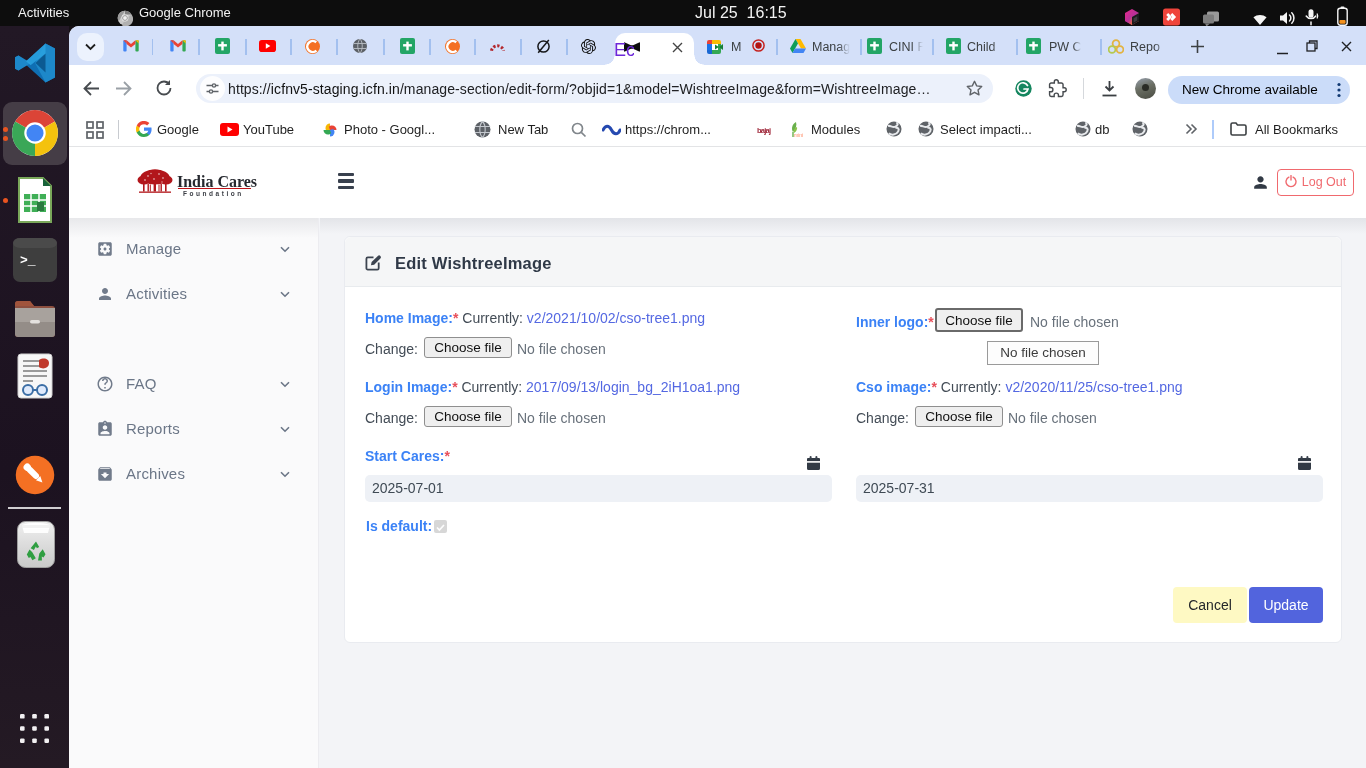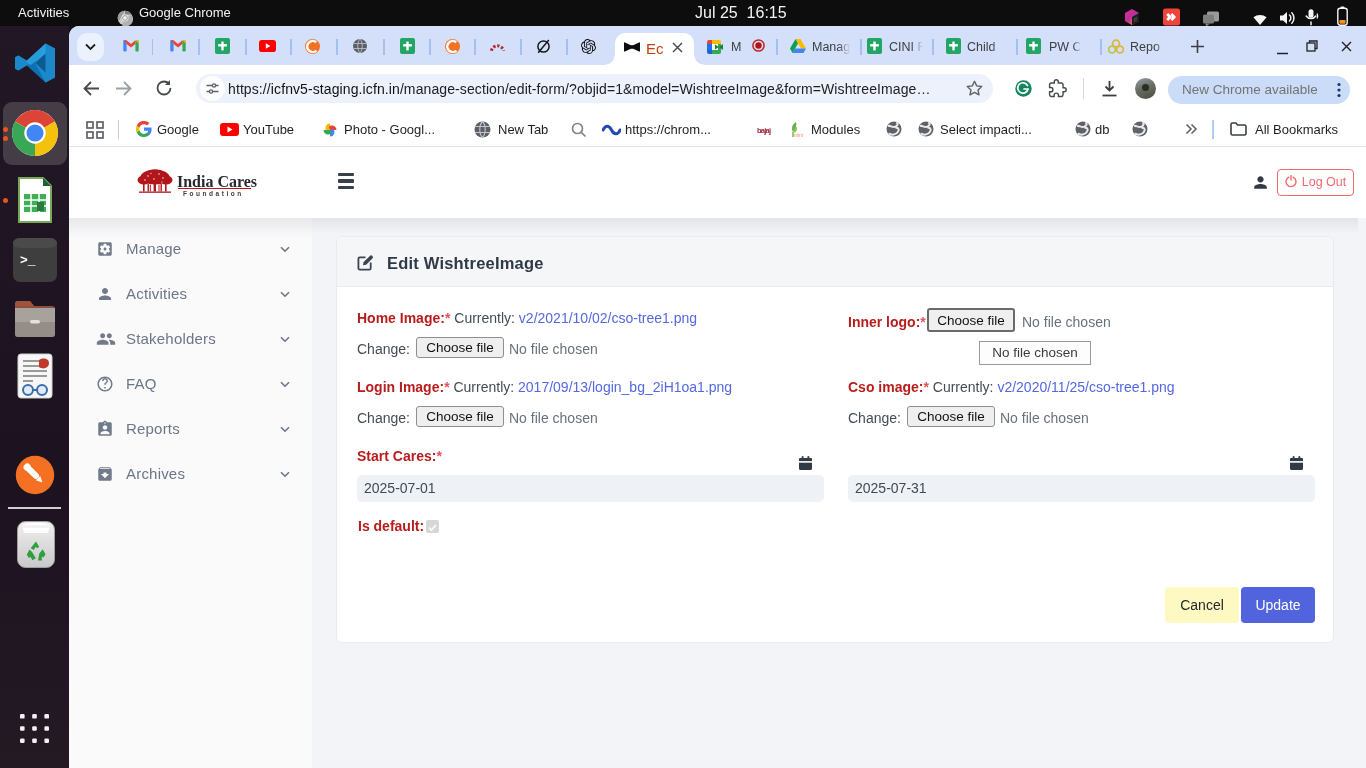--- a/index.html
+++ b/index.html
@@ -24,31 +24,31 @@
   .tabtxt { position:absolute; top:13.5px; font-size:12.5px; color:#3c4043; white-space:nowrap; overflow:hidden; }
   #chromeui { position:absolute; left:0; top:0; width:1297px; height:121px; }
   .bktxt { position:absolute; top:96px; font-size:13px; color:#1f1f1f; white-space:nowrap; }
   .tsep { position:absolute; top:12.5px; width:1.5px; height:16px; background:#a3c0ef; }
 
   
   #page { position:absolute; left:0; top:121px; width:1297px; height:621px; background:#f3f4f7; }
   #pheader { position:absolute; left:0; top:0; width:1297px; height:71px; background:#ffffff; }
   #sidebar { position:absolute; left:0; top:71px; width:250px; height:660px; background:#fafafb; border-right:1px solid #ececf0; }
   #sidebar:before { content:""; position:absolute; left:0; top:0; width:100%; height:20px; background:linear-gradient(180deg,rgba(108,112,125,.13),rgba(108,112,125,0)); }
-  #content { position:absolute; left:243px; top:71px; width:1046px; height:550px; background:#f3f4f7; }
+  #content { position:absolute; left:251px; top:71px; width:1046px; height:550px; background:#f3f4f7; }
   #content:before { content:""; position:absolute; left:0; top:0; width:100%; height:16px; background:linear-gradient(180deg,rgba(108,112,125,.12),rgba(108,112,125,0)); }
 
   .menuitem { position:absolute; left:0; width:250px; height:45px; color:#6b7687; }
   .menuitem .mtxt { position:absolute; left:57px; top:13px; font-size:15px; letter-spacing:.2px; }
   .menuitem svg.micon { position:absolute; left:27px; top:13px; }
   .menuitem svg.chev { position:absolute; right:29px; top:19px; }
 
   #card { position:absolute; left:24px; top:18px; width:998px; height:407px; background:#ffffff; border:1px solid #e9ebf0; border-radius:6px; }
   #cardhead { position:absolute; left:0; top:0; width:996px; height:50px; background:#f5f6f7; border-bottom:1px solid #e8ebee; border-radius:6px 6px 0 0; }
-  .flabel { font-weight:bold; color:#b91c1c; }
+  .flabel { font-weight:bold; color:#3b82f6; }
   .fplain { color:#434c56; }
   .fstar { color:#e8505b; font-weight:bold; }
   .flink { color:#5468e2; }
   .frow { position:absolute; font-size:14px; white-space:nowrap; }
   .filebtn { position:absolute; background:#efefef; border:1px solid #8f8f8f; border-radius:3px; font-size:13.5px; color:#111; text-align:center; }
   .dateinput { position:absolute; width:467px; height:27px; background:#eef1f6; border-radius:5px; font-size:14px; color:#3f4a54; line-height:27px; padding-left:7px; }
   .btn { position:absolute; top:350px; width:74px; height:36px; border-radius:4px; font-size:14px; text-align:center; line-height:36px; }
 </style>
 </head>
 <body>
@@ -269,21 +269,21 @@
           <path fill="#101010" d="M22.282 9.821a5.985 5.985 0 0 0-.516-4.91 6.046 6.046 0 0 0-6.51-2.9A6.065 6.065 0 0 0 4.981 4.18a5.985 5.985 0 0 0-3.998 2.9 6.046 6.046 0 0 0 .743 7.097 5.98 5.98 0 0 0 .51 4.911 6.051 6.051 0 0 0 6.515 2.9A5.985 5.985 0 0 0 13.26 24a6.056 6.056 0 0 0 5.772-4.206 5.99 5.99 0 0 0 3.997-2.9 6.056 6.056 0 0 0-.747-7.073zM13.26 22.43a4.476 4.476 0 0 1-2.876-1.04l.141-.081 4.779-2.758a.795.795 0 0 0 .392-.681v-6.737l2.02 1.168a.071.071 0 0 1 .038.052v5.583a4.504 4.504 0 0 1-4.494 4.494zM3.6 18.304a4.47 4.47 0 0 1-.535-3.014l.142.085 4.783 2.759a.771.771 0 0 0 .78 0l5.843-3.369v2.332a.08.08 0 0 1-.033.062L9.74 19.95a4.5 4.5 0 0 1-6.14-1.646zM2.34 7.896a4.485 4.485 0 0 1 2.366-1.973V11.6a.766.766 0 0 0 .388.676l5.815 3.355-2.02 1.168a.076.076 0 0 1-.071 0l-4.83-2.786A4.504 4.504 0 0 1 2.34 7.872zm16.597 3.855l-5.833-3.387L15.119 7.2a.076.076 0 0 1 .071 0l4.83 2.791a4.494 4.494 0 0 1-.676 8.105v-5.678a.79.79 0 0 0-.407-.667zm2.01-3.023l-.141-.085-4.774-2.782a.776.776 0 0 0-.785 0L9.409 9.23V6.897a.066.066 0 0 1 .028-.061l4.83-2.787a4.5 4.5 0 0 1 6.68 4.66zm-12.64 4.135l-2.02-1.164a.08.08 0 0 1-.038-.057V6.075a4.5 4.5 0 0 1 7.375-3.453l-.142.08L8.704 5.46a.795.795 0 0 0-.393.681zm1.097-2.365l2.602-1.5 2.607 1.5v2.999l-2.597 1.5-2.607-1.5z"></path>
         </svg>
 
       <div class="abs" style="left:546px; top:7px; width:79px; height:32px; background:#fff; border-radius:10px 10px 0 0;"></div>
         <div class="abs" style="left:536px; top:29px; width:10px; height:10px; background:radial-gradient(circle at 0 0, rgba(0,0,0,0) 9.3px, #fff 9.8px);"></div>
         <div class="abs" style="left:625px; top:29px; width:10px; height:10px; background:radial-gradient(circle at 10px 0, rgba(0,0,0,0) 9.3px, #fff 9.8px);"></div>
       <svg class="abs" style="left:555px; top:16px;" width="16" height="10" viewBox="0 0 16 10">
           <path d="M0.9.4L8 3.8 15.1.4c.6-.3.9.1.9.7v7.8c0 .6-.3 1-.9.7L8 6.2.9 9.6c-.6.3-.9-.1-.9-.7V1.1C0 .5.3.1.9.4z" fill="#0d0d0d"></path>
           <circle cx="8" cy="5" r="1.7" fill="#0d0d0d"></circle>
         </svg>
-      <span class="tabtxt" style="left:577px; color:#c2410c; font-size:15px;">E<span style="letter-spacing:-1px;">c</span></span>
+      <span class="tabtxt" style="left:545px; color:#6d28d9; font-size:18px;">E<span style="letter-spacing:-1px;">c</span></span>
       <svg class="abs" style="left:603px; top:16px;" width="11" height="11" viewBox="0 0 11 11">
           <path d="M1 1l9 9M10 1l-9 9" stroke="#444" stroke-width="1.4"></path>
         </svg>
 
       <svg class="abs" style="left:638px; top:13.5px;" width="16" height="14" viewBox="0 0 16 14">
 <path d="M2 0h3v4H0V2a2 2 0 0 1 2-2z" fill="#ea4335"></path>
 <path d="M5 0h7a2 2 0 0 1 2 2v2H5z" fill="#fbbc04"></path>
 <path d="M0 4h5v6H0z" fill="#1a73e8"></path>
 <path d="M0 10h5v4H2a2 2 0 0 1-2-2z" fill="#1967d2"></path>
 <path d="M5 10h9v2a2 2 0 0 1-2 2H5z" fill="#34a853"></path>
@@ -401,21 +401,21 @@
       <div class="abs" style="left:1014px; top:52px; width:1px; height:21px; background:#d5d8dc;"></div>
       <svg class="abs" style="left:1032px; top:54px;" width="17" height="17" viewBox="0 0 17 17">
           <path d="M8.5 1v9M4.5 6.5l4 4 4-4" stroke="#3b3f43" stroke-width="1.8" fill="none"></path>
           <path d="M1.5 15.5h14" stroke="#3b3f43" stroke-width="1.8"></path>
         </svg>
       <div class="abs" style="left:1066px; top:52px; width:21px; height:21px; border-radius:50%; background:linear-gradient(160deg,#97a0ae 0%,#6a6e63 45%,#494b42 100%);"></div>
       <div class="abs" style="left:1066px; top:58px; width:21px; height:8px;">
           <div style="margin:0 auto; width:7px; height:7px; border-radius:50%; background:#2a2c26;"></div>
         </div>
       <div class="abs" style="left:1099px; top:50px; width:182px; height:28px; border-radius:14px; background:#cbdcf9;"></div>
-      <div class="abs" style="left:1113px; top:56px; font-size:13.5px; color:#737373;">New Chrome available</div>
+      <div class="abs" style="left:1113px; top:56px; font-size:13.5px; color:#000000;">New Chrome available</div>
       <svg class="abs" style="left:1268px; top:56px;" width="4" height="16" viewBox="0 0 4 16">
           <g fill="#123a73">
             <circle cx="2" cy="2.5" r="1.6"></circle>
             <circle cx="2" cy="8" r="1.6"></circle>
             <circle cx="2" cy="13.5" r="1.6"></circle>
           </g>
         </svg>
 
       <svg class="abs" style="left:17px; top:95px;" width="18" height="18" viewBox="0 0 18 18">
           <g fill="none" stroke="#5f6368" stroke-width="1.7">
@@ -552,29 +552,20 @@
         </div>
         <div class="menuitem" style="top:54px;">
           <svg class="micon" width="18" height="18" viewBox="0 0 24 24" fill="#717b8b">
               <path d="M12 12c2.2 0 4-1.8 4-4s-1.8-4-4-4-4 1.8-4 4 1.8 4 4 4zm0 2c-2.7 0-8 1.3-8 4v2h16v-2c0-2.7-5.3-4-8-4z"></path>
             </svg>
           <span class="mtxt">Activities</span>
           <svg class="chev" width="10" height="7" viewBox="0 0 10 7">
               <path d="M1 1.2l4 4 4-4" stroke="#6b7687" stroke-width="1.6" fill="none"></path>
             </svg>
         </div>
-        <div class="menuitem" style="top:99px;">
-          <svg class="micon" width="20" height="18" viewBox="0 0 24 20" fill="#717b8b">
-              <path d="M16 9c1.66 0 2.99-1.34 2.99-3S17.66 3 16 3c-1.66 0-3 1.34-3 3s1.34 3 3 3zm-8 0c1.66 0 2.99-1.34 2.99-3S9.66 3 8 3C6.34 3 5 4.34 5 6s1.34 3 3 3zm0 2c-2.33 0-7 1.17-7 3.5V17h14v-2.5c0-2.33-4.67-3.5-7-3.5zm8 0c-.29 0-.62.02-.97.05 1.16.84 1.97 1.97 1.97 3.45V17h6v-2.5c0-2.33-4.67-3.5-7-3.5z"></path>
-            </svg>
-          <span class="mtxt">Stakeholders</span>
-          <svg class="chev" width="10" height="7" viewBox="0 0 10 7">
-              <path d="M1 1.2l4 4 4-4" stroke="#6b7687" stroke-width="1.6" fill="none"></path>
-            </svg>
-        </div>
         <div class="menuitem" style="top:144px;">
           <svg class="micon" width="18" height="18" viewBox="0 0 24 24" fill="#717b8b">
               <path d="M12 2C6.48 2 2 6.48 2 12s4.48 10 10 10 10-4.48 10-10S17.52 2 12 2zm0 18c-4.41 0-8-3.59-8-8s3.59-8 8-8 8 3.59 8 8-3.59 8-8 8zm-1-4h2v2h-2zm1-12c-2.21 0-4 1.79-4 4h2c0-1.1.9-2 2-2s2 .9 2 2c0 2-3 1.75-3 5h2c0-2.25 3-2.5 3-5 0-2.21-1.79-4-4-4z"></path>
             </svg>
           <span class="mtxt">FAQ</span>
           <svg class="chev" width="10" height="7" viewBox="0 0 10 7">
               <path d="M1 1.2l4 4 4-4" stroke="#6b7687" stroke-width="1.6" fill="none"></path>
             </svg>
         </div>
         <div class="menuitem" style="top:189px;padding-left:28px;">

